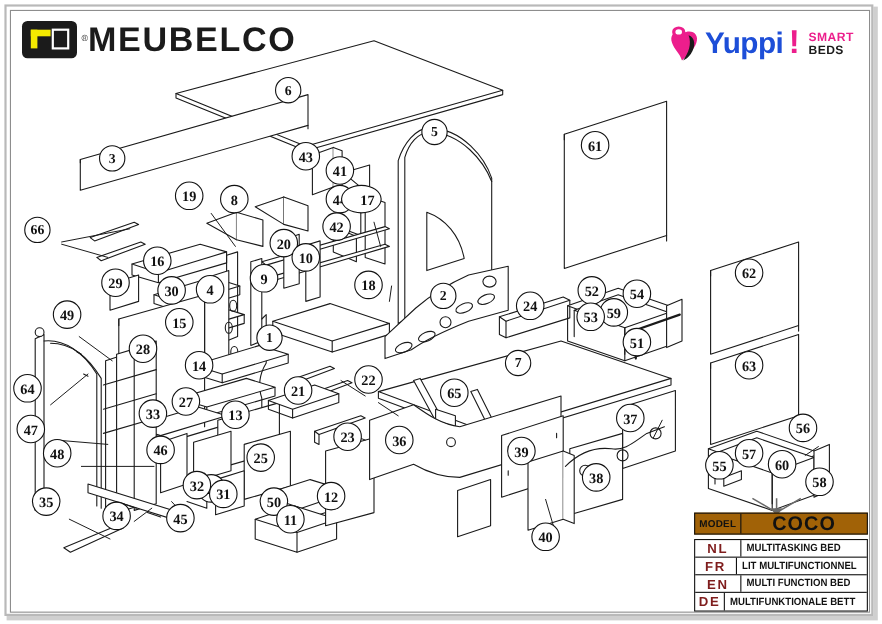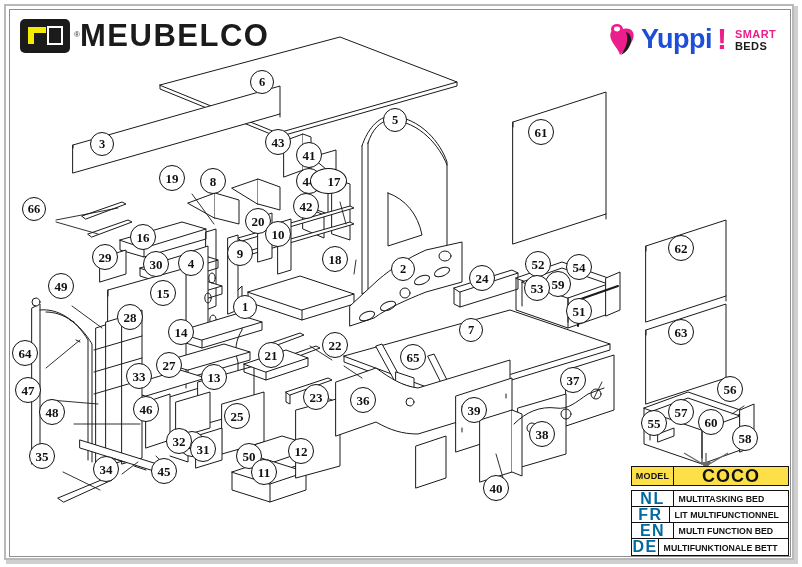--- a/index.html
+++ b/index.html
@@ -43,31 +43,31 @@
   
   .balloon{position:absolute;border:1.6px solid #111;border-radius:50%;
       background:#fff;color:#111;display:flex;align-items:center;justify-content:center;
       font-family:"Liberation Serif",serif;font-weight:bold;line-height:1;}
   .b-sm{width:22px;height:22px;font-size:12.5px;}
   .b-md{width:24px;height:24px;font-size:13px;}
 
   
   .titleblock{position:absolute;left:631px;top:466px;width:158px;}
   .tb-model{display:flex;border:1.6px solid #111;height:20px;box-sizing:border-box;
-      margin-bottom:4px;background:#fde047;}
+      margin-bottom:4px;background:#a16207;}
   .tb-model .k{width:41px;border-right:1.6px solid #111;display:flex;align-items:center;
       justify-content:center;font-size:9px;font-weight:bold;color:#111;letter-spacing:.2px;}
   .tb-model .v{flex:1;display:flex;align-items:center;justify-content:center;
       font-size:18px;font-weight:bold;color:#111;letter-spacing:1px;
       font-family:"Liberation Sans",sans-serif;}
   .tb-langs{border:1.6px solid #111;background:#fff;}
   .tb-row{display:flex;height:16px;border-bottom:1.2px solid #111;box-sizing:border-box;}
   .tb-row:last-child{border-bottom:none;}
   .tb-row .k{width:41px;border-right:1.2px solid #111;display:flex;align-items:center;
-      justify-content:center;font-size:16px;font-weight:bold;color:#0369a1;letter-spacing:1.5px;}
+      justify-content:center;font-size:12px;font-weight:bold;color:#7f1d1d;letter-spacing:1.5px;}
   .tb-row .v{flex:1;display:flex;align-items:center;padding-left:5px;
       font-size:9.5px;font-weight:bold;color:#111;letter-spacing:0px;
       transform:scaleX(.92);transform-origin:left center;white-space:nowrap;}
 </style>
 </head>
 <body>
 
 <div id="sheet">
 
   <div class="frame-shadow"></div>

